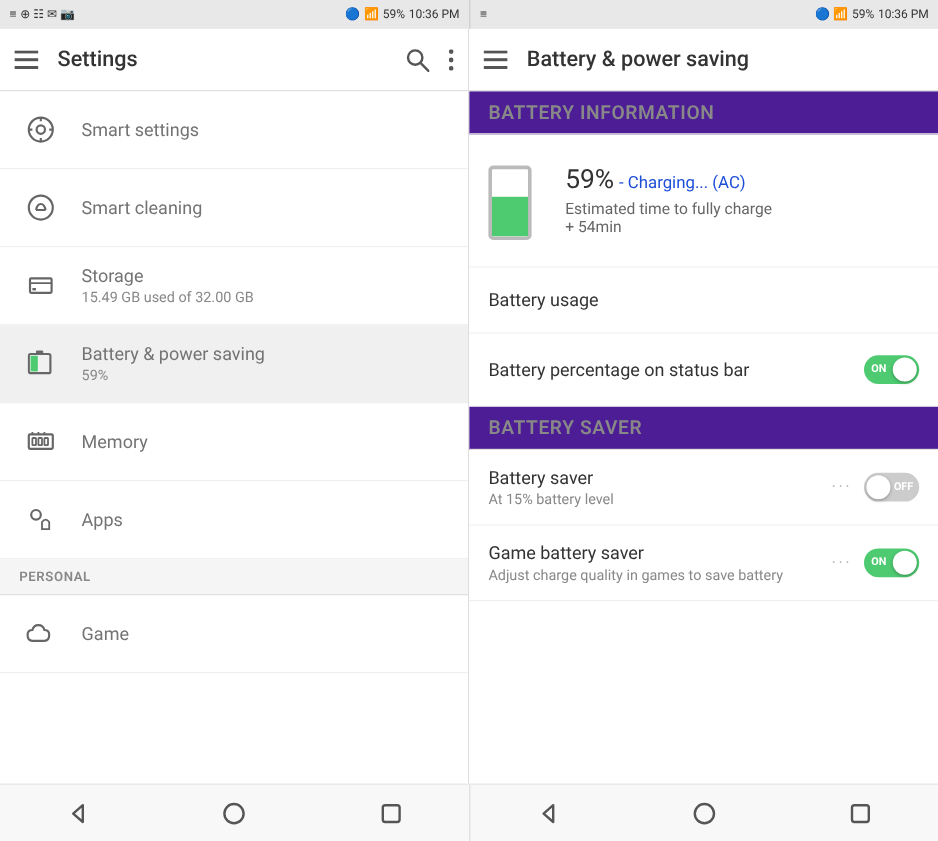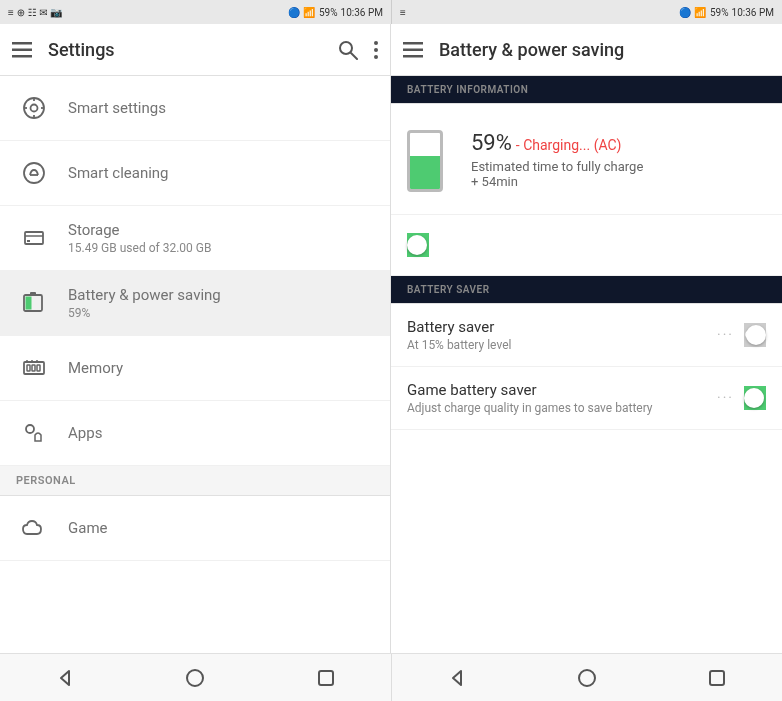--- a/index.html
+++ b/index.html
@@ -152,23 +152,23 @@
     .right-panel .panel-header {
       border-bottom: 1px solid #e0e0e0;
     }
     .battery-content {
       flex: 1;
       overflow-y: auto;
     }
 
     
     .battery-section-header {
-      background: #0f172a;
+      background: #4c1d95;
       padding: 8px 16px;
-      font-size: 10px;
+      font-size: 16px;
       font-weight: 600;
       color: #888;
       letter-spacing: 0.5px;
       border-bottom: 1px solid #e0e0e0;
     }
 
     .battery-info-row {
       display: flex;
       align-items: center;
       padding: 20px 16px;
@@ -205,23 +205,23 @@
       cursor: pointer;
       min-height: 52px;
     }
     .battery-item-label {
       font-size: 15px;
       color: #333;
     }
 
     
     .toggle {
-      width: 22px;
+      width: 46px;
       height: 24px;
-      border-radius: 0;
+      border-radius: 12px;
       position: relative;
       cursor: pointer;
       flex-shrink: 0;
     }
     .toggle.on {
       background: #4ecb71;
     }
     .toggle.off {
       background: #ccc;
     }
@@ -500,32 +500,36 @@
       <div class="battery-info-row">
         <div class="battery-icon-container">
           <div style="width:36px; height:62px; border:3px solid #bbb; border-radius:4px; position:relative; overflow:hidden; margin-top:6px;">
             <div style="position:absolute; top:-5px; left:50%; transform:translateX(-50%); width:12px; height:5px; background:#bbb; border-radius:2px 2px 0 0;"></div>
             <div style="position:absolute; bottom:0; left:0; right:0; height:59%; background:#4ecb71;"></div>
           </div>
         </div>
         <div class="battery-text-info">
           <div style="display:flex; align-items:baseline; gap:4px;">
             <span class="battery-percent">59%</span>
-            <span style="font-size:14px; color:#ef4444;">- Charging... (AC)</span>
+            <span style="font-size:14px; color:#1d4ed8;">- Charging... (AC)</span>
           </div>
           <div class="battery-status">
             <span>Estimated time to fully charge</span>
             <br>
             <span>+ 54min</span>
           </div>
         </div>
       </div>
 
-
       <div class="battery-list-item">
+        <span class="battery-item-label">Battery usage</span>
+      </div>
+
+      <div class="battery-list-item">
+        <span class="battery-item-label">Battery percentage on status bar</span>
         <div class="toggle on">
           <div class="toggle-knob"></div>
           <span class="toggle-label">ON</span>
         </div>
       </div>
 
       <div class="battery-section-header">BATTERY SAVER</div>
 
       <div class="battery-saver-item">
         <div class="battery-saver-item-text">

